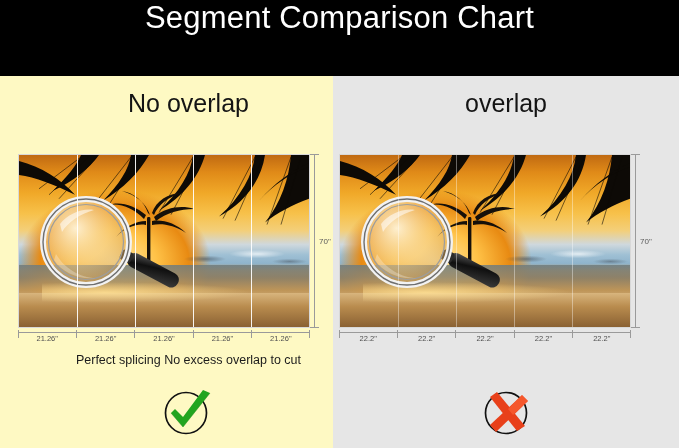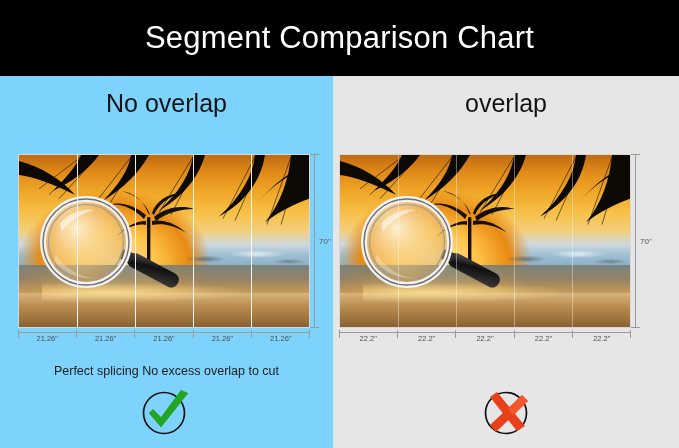--- a/index.html
+++ b/index.html
@@ -22,21 +22,21 @@
   }
 
   
   .header-bar {
     position: absolute;
     left: 0; top: 0;
     width: 679px;
     height: 76px;
     background: #000000;
     display: flex;
-    align-items: center;
+    align-items: flex-start;
     justify-content: center;
   }
   .header-title {
     color: #ffffff;
     font-size: 31px;
     font-weight: 400;
     letter-spacing: 0.2px;
     font-family: "Liberation Sans", sans-serif;
     white-space: nowrap;
   }
@@ -49,21 +49,22 @@
     height: 372px;
     display: flex;
   }
   .panel {
     position: relative;
     height: 372px;
     box-sizing: border-box;
   }
   .panel-left {
     width: 333px;
-    background: #7dd3fc;
+    background: #fef9c3;
+    padding-left: 22px;
   }
   .panel-right {
     width: 346px;
     background: #e6e6e6;
   }
 
   .panel-heading {
     position: absolute;
     top: 13px;
     width: 100%;
@@ -251,21 +252,21 @@
     text-align: center;
     font-size: 7.5px;
     color: #4f4f4f;
     font-family: "Liberation Sans", sans-serif;
     white-space: nowrap;
   }
 
   
   .caption {
     position: absolute;
-    top: 288px;
+    top: 277px;
     width: 100%;
     text-align: center;
     font-size: 12.5px;
     color: #1c1c1c;
     font-family: "Liberation Sans", sans-serif;
   }
 
   
   .verdict {
     position: absolute;

